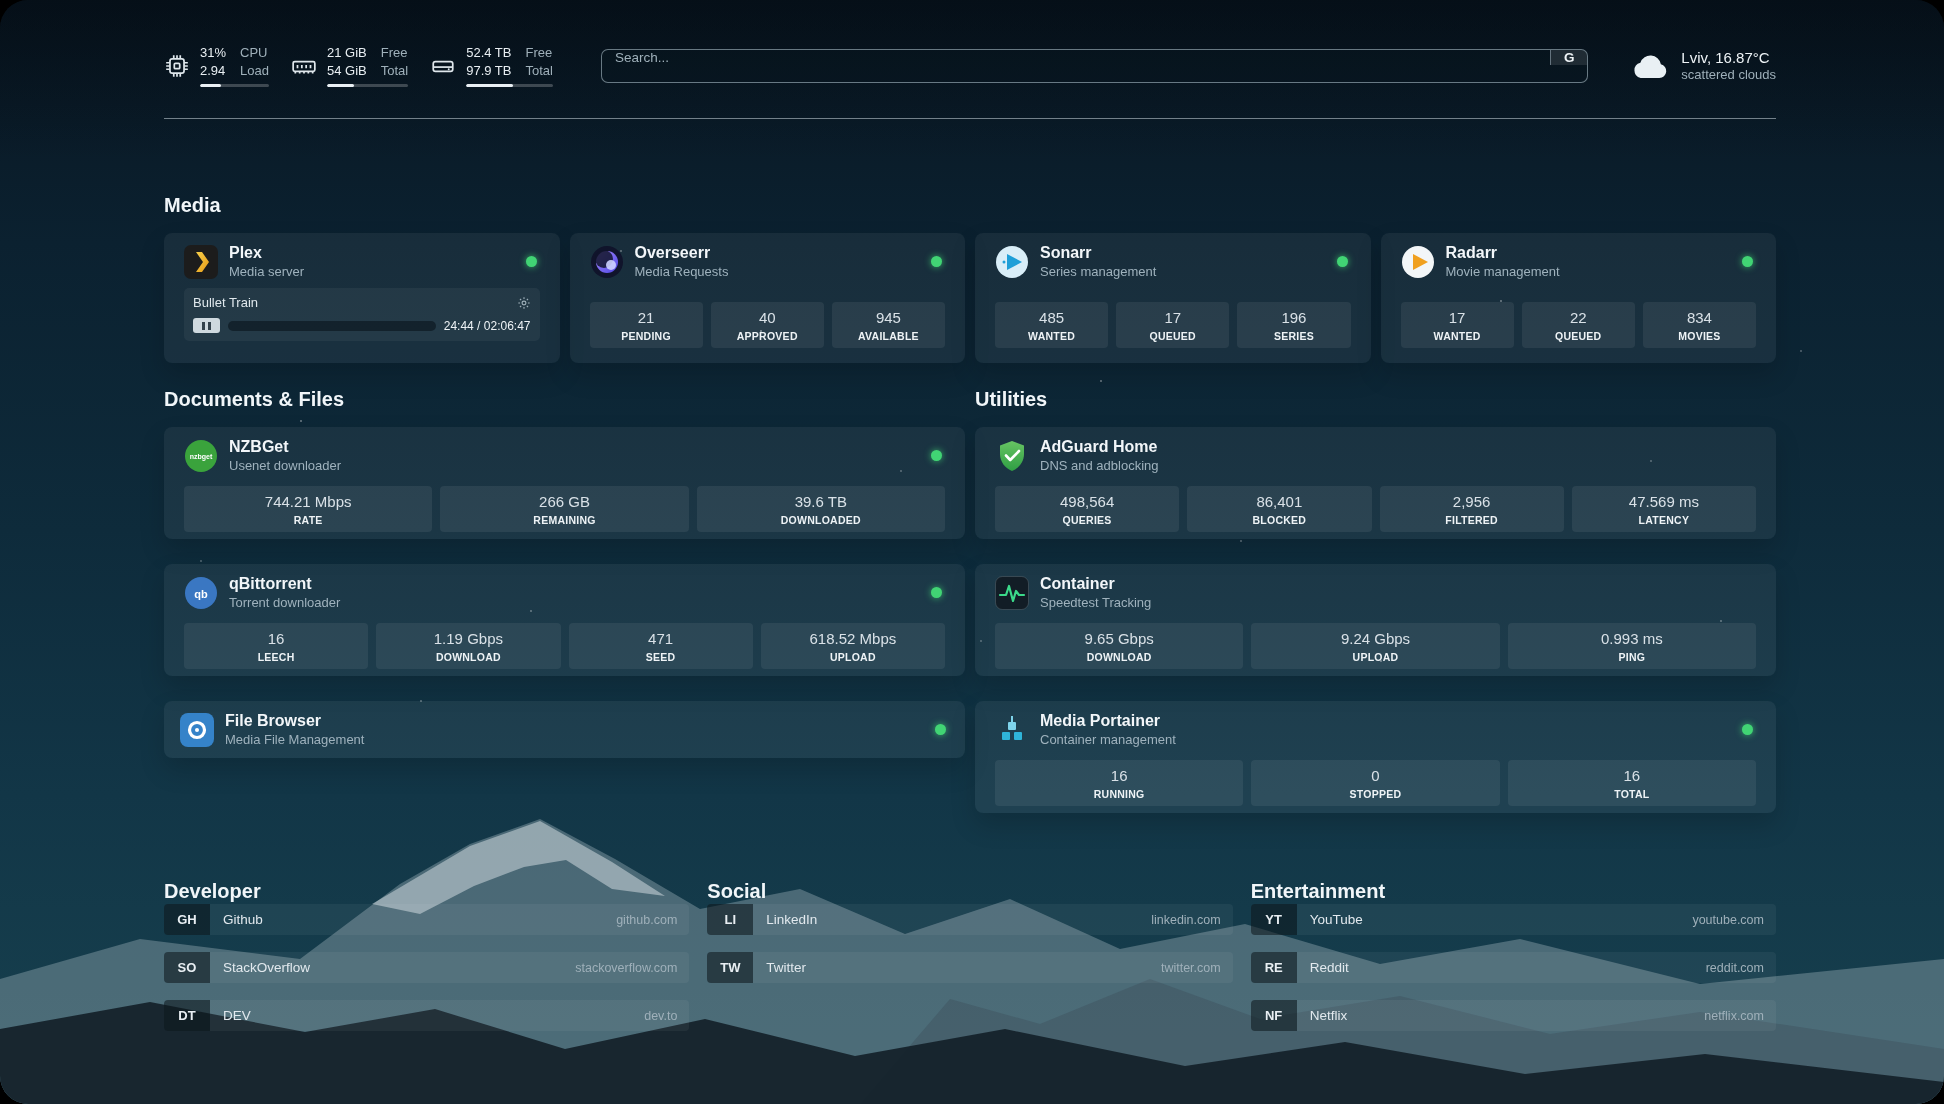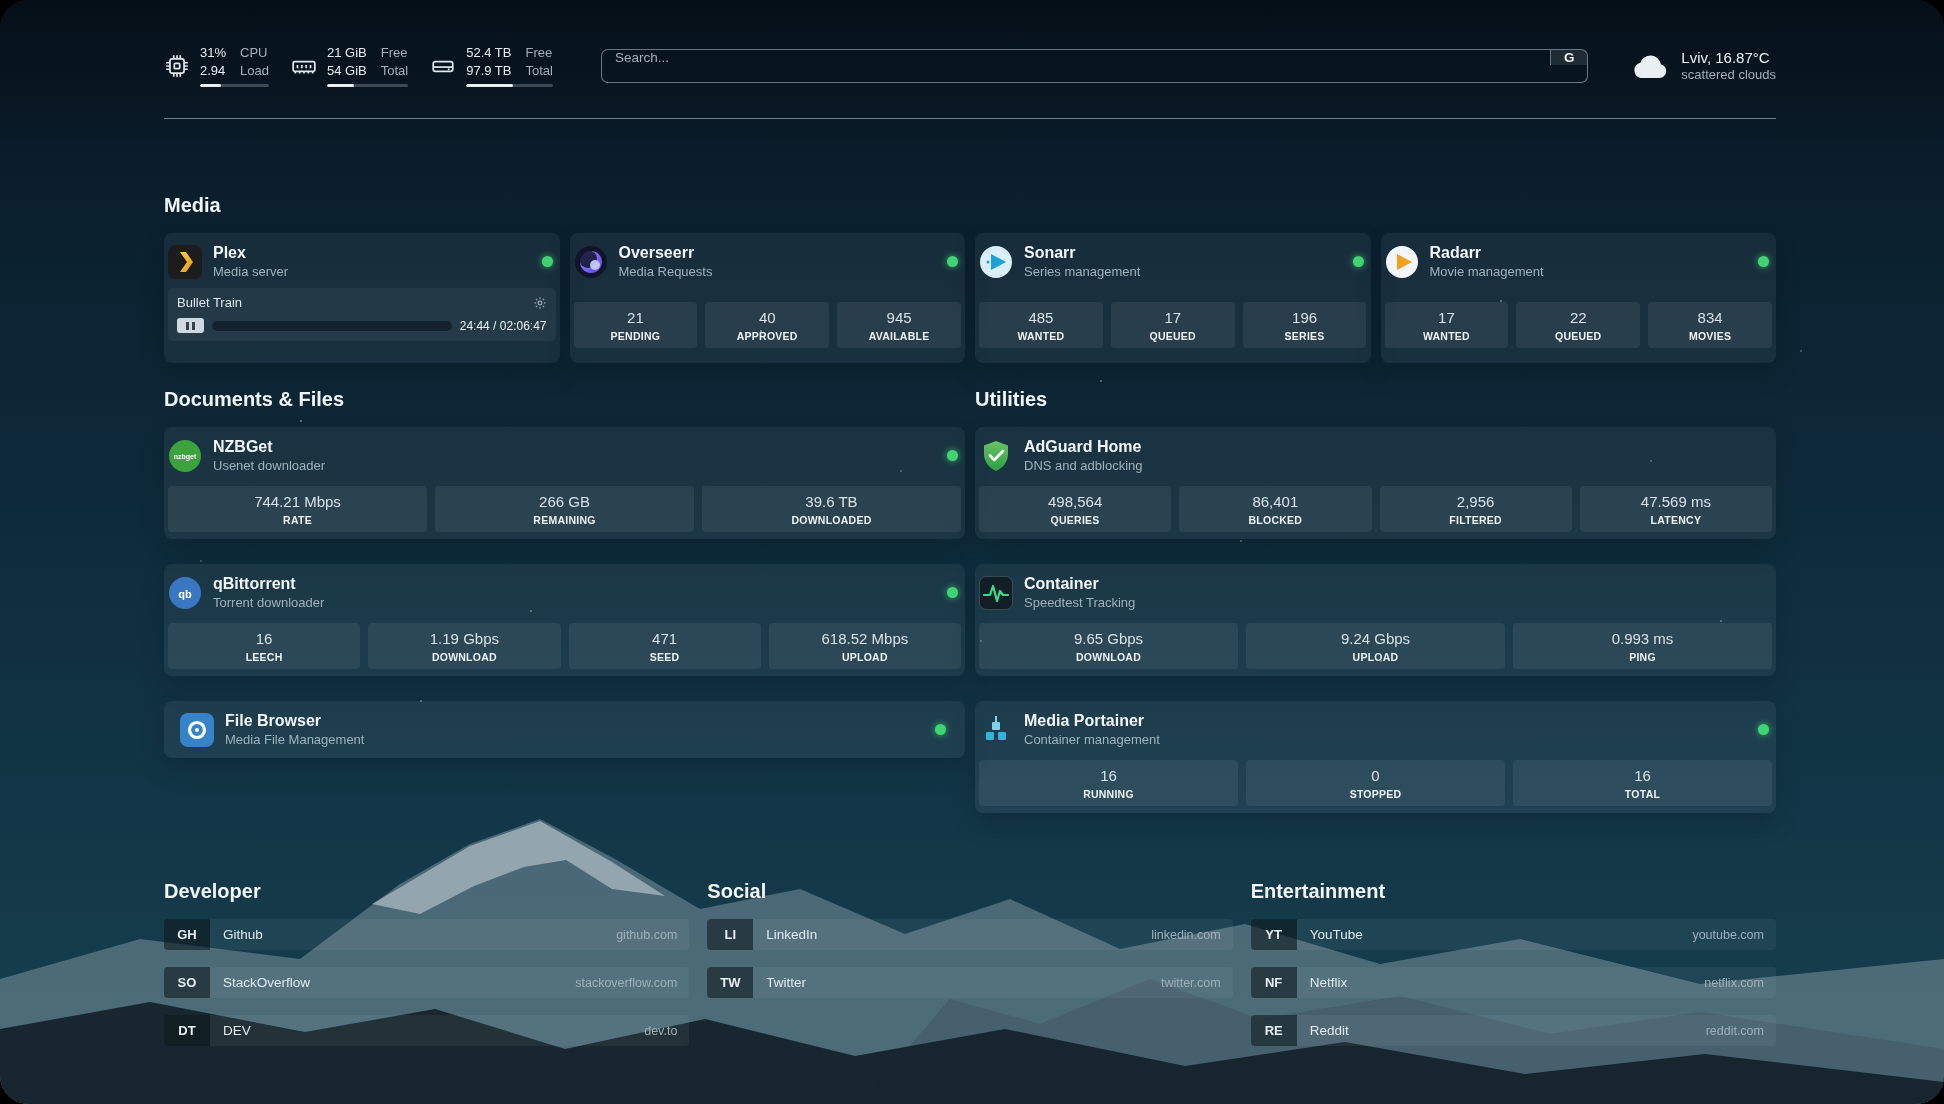--- a/index.html
+++ b/index.html
@@ -54,21 +54,21 @@
   .wmain { font-size:15px; color:#eef3f6; line-height:1.3; }
   .wsub { font-size:13px; color:#9fb0ba; line-height:1.3; }
 
   .divider { height:1px; background:rgba(222,234,240,0.5); margin-top:26px; }
 
   
   .section-title { font-size:20px; font-weight:600; color:#f1f6f9; line-height:25px; }
   .media-section { margin-top:74px; }
   .grid4 { display:grid; grid-template-columns:repeat(4,1fr); gap:10px; margin-top:15px; }
 
-  .card { background:rgba(255,255,255,0.055); border-radius:8px; padding:10px 4px;
+  .card { background:rgba(255,255,255,0.055); border-radius:8px; padding:10px 20px;
     box-shadow:0 12px 26px rgba(0,0,0,0.16); }
   .card.media { height:130px; }
   .card.stats { height:112px; }
   .card.small { height:57px; display:flex; align-items:center; padding:10px 16px; }
   .card.small .chead { width:100%; }
 
   .chead { display:flex; align-items:center; gap:11px; cursor:pointer; }
   .cicon { width:34px; height:34px; flex:none; }
   .cicon svg { width:34px; height:34px; display:block; }
   .cname { font-size:16px; font-weight:600; color:#f2f6f9; line-height:1.25; }
@@ -93,21 +93,21 @@
   .ptrack { flex:1; height:10px; background:rgba(5,15,22,0.55); border-radius:5px; overflow:hidden; }
   .pfill { height:100%; background:#e9eff3; border-radius:5px; }
   .ptime { font-size:12px; color:#eef3f6; flex:none; }
 
   
   .cols { display:grid; grid-template-columns:1fr 1fr; gap:10px; margin-top:24px; }
   .colcards { display:flex; flex-direction:column; gap:25px; margin-top:15px; }
 
   
   .bookmarks { display:grid; grid-template-columns:repeat(3,1fr); gap:18px; margin-top:66px; align-items:start; }
-  .bmrows { display:flex; flex-direction:column; gap:17px; margin-top:15px; }
+  .bmrows { display:flex; flex-direction:column; gap:17px; }
   .bm-row { display:flex; align-items:center; height:31px; background:rgba(255,255,255,0.05);
     border-radius:4px; overflow:hidden; cursor:pointer; }
   .bm-abbr { width:46px; align-self:stretch; background:rgba(4,14,20,0.55); display:flex; align-items:center;
     justify-content:center; font-size:13px; font-weight:600; color:#e8eef2; flex:none; }
   .bm-name { margin-left:13px; font-size:13.5px; color:#e2e9ee; }
   .bm-domain { margin-left:auto; margin-right:12px; font-size:12.5px; color:#9fb0ba; }
 </style>
 </head>
 <body>
 
@@ -576,27 +576,27 @@
 
       <div class="bmcol">
         <div class="section-title">Entertainment</div>
         <div class="bmrows">
           <div class="bm-row">
             <span class="bm-abbr">YT</span>
             <span class="bm-name">YouTube</span>
             <span class="bm-domain">youtube.com</span>
           </div>
           <div class="bm-row">
+            <span class="bm-abbr">RE</span>
+            <span class="bm-name">Reddit</span>
+            <span class="bm-domain">reddit.com</span>
+          </div>
+          <div class="bm-row">
             <span class="bm-abbr">NF</span>
             <span class="bm-name">Netflix</span>
             <span class="bm-domain">netflix.com</span>
           </div>
-          <div class="bm-row">
-            <span class="bm-abbr">RE</span>
-            <span class="bm-name">Reddit</span>
-            <span class="bm-domain">reddit.com</span>
-          </div>
         </div>
       </div>
     </div>
 
   </div>
 </div>
 
 </body></html>

